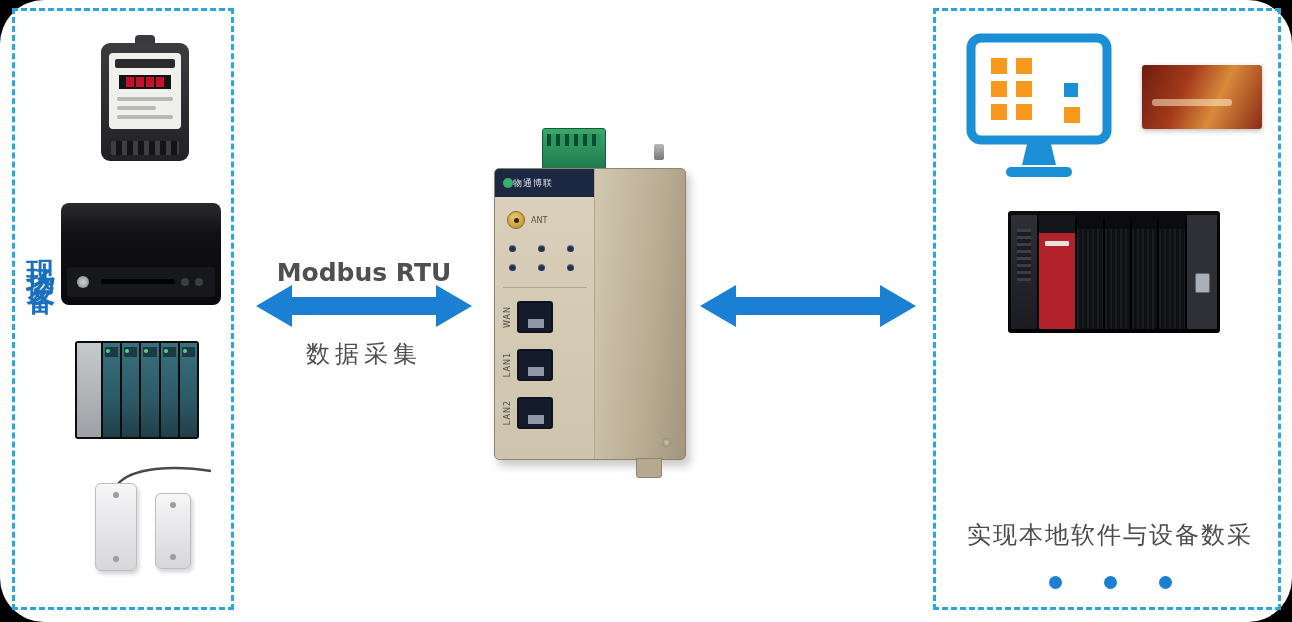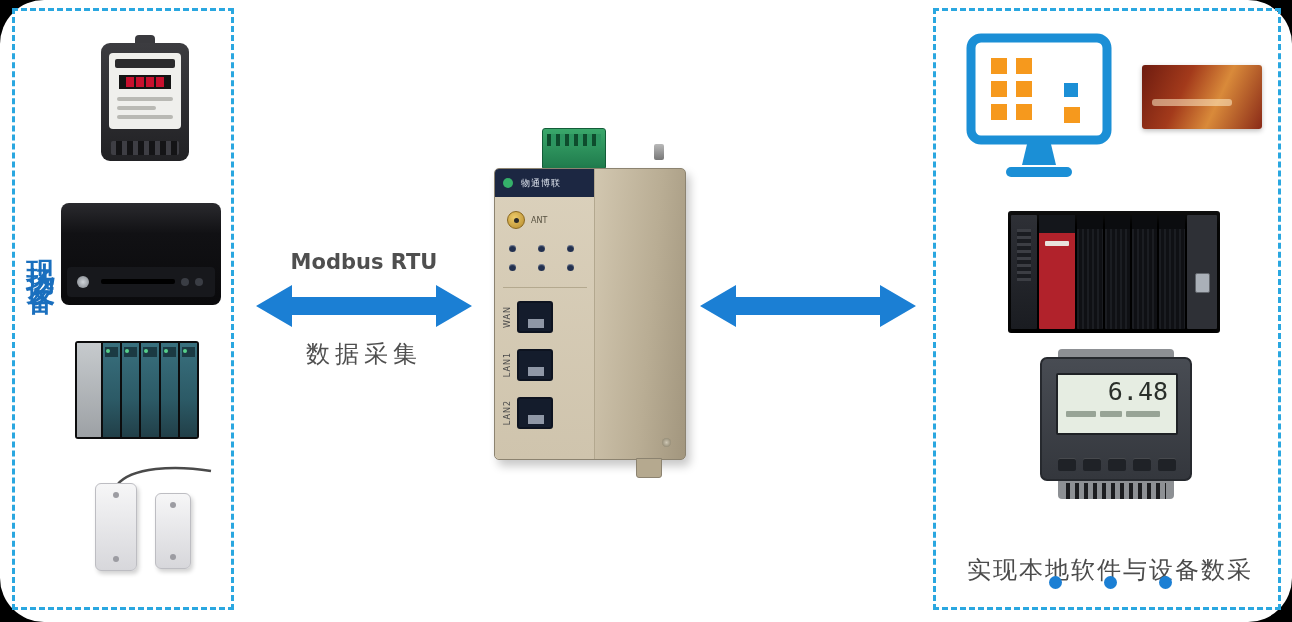--- a/index.html
+++ b/index.html
@@ -50,35 +50,35 @@
 
   
   .sensor { left:64px; top:452px; width:152px; height:112px; }
   .sensor-bar { position:absolute; border:1px solid #bdbdc2; border-radius:6px; background:linear-gradient(180deg,#f6f6f7,#d7d7db); box-shadow:2px 3px 4px rgba(0,0,0,.18); }
   .sensor-bar.s1 { left:16px; top:20px; width:42px; height:88px; }
   .sensor-bar.s2 { left:76px; top:30px; width:36px; height:76px; }
   .sensor-bar i { position:absolute; left:50%; width:6px; height:6px; margin-left:-3px; border-radius:50%; background:#9c9ca2; }
   .sensor-bar i.t { top:8px; } .sensor-bar i.b { bottom:8px; }
 
   
-  .link-label { position:absolute; width:216px; text-align:center; font-size:21px; font-weight:600; color:#4f4f4f; }
+  .link-label { position:absolute; width:216px; text-align:center; font-size:25px; font-weight:600; color:#4f4f4f;margin-top:8px; }
   .link-caption { position:absolute; width:216px; text-align:center; font-size:24px; color:#4f4f4f; letter-spacing:5px; }
   .arrow { position:absolute; width:216px; height:46px; }
   .arrow polygon { fill:#1b7fd4; }
 
   
   .gateway { left:486px; top:128px; width:210px; height:360px; }
   .gw-term { position:absolute; left:56px; top:0; width:64px; height:42px; background:linear-gradient(180deg,#3aa86b,#1f7a4c); border:1px solid #135c38; border-radius:3px; }
   .gw-term::before { content:""; position:absolute; left:4px; top:5px; right:4px; height:12px;
                      background:repeating-linear-gradient(90deg,#0e4c2d 0 4px,#2c9560 4px 9px); }
   .gw-nub { position:absolute; left:168px; top:16px; width:10px; height:16px; background:linear-gradient(180deg,#b9b9b9,#777); border-radius:2px; }
   .gw-body { position:absolute; left:8px; top:40px; width:192px; height:292px; border:1px solid #8c8370; border-radius:5px;
              background:linear-gradient(95deg,#ddd3bf 0%,#d3c8b1 45%,#b9ad94 78%,#a2967e 100%); box-shadow:4px 6px 10px rgba(0,0,0,.22); }
   .gw-face { position:absolute; left:0; top:0; width:100px; height:100%; background:linear-gradient(180deg,#dbd1bc,#cfc4ad); border-right:1px solid #b3a88f; border-radius:5px 0 0 5px; }
-  .gw-logo { height:28px; background:#1c2742; border-radius:4px 0 0 0; display:flex; align-items:center; gap:8px; padding-left:8px; }
+  .gw-logo { height:28px; background:#1c2742; border-radius:4px 0 0 0; display:flex; align-items:center; gap:0; padding-left:8px; }
   .gw-logo-dot { width:10px; height:10px; border-radius:50%; background:#35b06a; }
   .gw-logo-text { color:#dfe5ee; font-size:9px; letter-spacing:1px; }
   .gw-ant { position:absolute; left:12px; top:42px; width:18px; height:18px; border-radius:50%;
             background:radial-gradient(circle at 40% 35%,#eccb6a,#b68a2c); border:1px solid #8a681f; }
   .gw-ant::after { content:""; position:absolute; left:6px; top:6px; width:5px; height:5px; border-radius:50%; background:#2a2a2a; }
   .gw-ant-label { position:absolute; left:36px; top:47px; font-size:8px; color:#56503f; }
   .gw-leds { position:absolute; left:14px; top:76px; width:72px; display:flex; flex-wrap:wrap; gap:12px 22px; }
   .gw-led { width:7px; height:7px; border-radius:50%; background:#22304f; box-shadow:inset 0 1px 1px rgba(255,255,255,.4); }
   .gw-sep { position:absolute; left:8px; top:118px; width:84px; height:1px; background:#b4a98f; }
   .gw-port-row { position:absolute; left:8px; display:flex; align-items:center; gap:5px; }
@@ -117,21 +117,21 @@
   .lcd-big { text-align:right; font-family:"DejaVu Sans Mono","Liberation Mono",monospace; font-size:25px; color:#2a2f2a; line-height:1; }
   .lcd-sub { margin-top:7px; display:flex; gap:4px; }
   .lcd-sub i { display:block; height:6px; background:#98a496; border-radius:1px; }
   .lcd-sub i:nth-child(1){ width:30px; } .lcd-sub i:nth-child(2){ width:22px; } .lcd-sub i:nth-child(3){ width:34px; }
   .ctrl-btns { position:absolute; left:16px; bottom:8px; display:flex; gap:7px; }
   .ctrl-btn { width:18px; height:13px; background:#1f2227; border-radius:2px; box-shadow:inset 0 1px 0 rgba(255,255,255,.18); }
   .ctrl-pins { position:absolute; left:26px; top:126px; width:100px; height:16px;
                background:repeating-linear-gradient(90deg,#1c1d20 0 4px,transparent 4px 9px); }
 
   .right-caption { position:absolute; left:8px; top:508px; width:332px; text-align:center;
-                   font-size:24px; color:#4c4c4c; letter-spacing:2px;margin-top:35px; }
+                   font-size:24px; color:#4c4c4c; letter-spacing:2px; }
   .dots { position:absolute; left:0; top:565px; width:348px; display:flex; justify-content:center; gap:42px; }
   .dot { width:13px; height:13px; border-radius:50%; background:#1b7fd4; }
 </style>
 </head>
 <body>
 
 <div id="stage">
   <div class="panel"></div>
 
   <div id="left-box" class="dashed-box">
@@ -266,41 +266,20 @@
       </div>
       <div class="seg seg-io"></div>
       <div class="seg seg-io"></div>
       <div class="seg seg-io"></div>
       <div class="seg seg-io"></div>
       <div class="seg seg-end">
         <div class="seg-conn"></div>
       </div>
     </div>
 
-    <div class="ctrl">
-      <div class="ctrl-back"></div>
-      <div class="ctrl-body">
-        <div class="lcd">
-          <div class="lcd-big">6.48</div>
-          <div class="lcd-sub">
-              <i></i>
-              <i></i>
-              <i></i>
-            </div>
-        </div>
-        <div class="ctrl-btns">
-          <span class="ctrl-btn"></span>
-          <span class="ctrl-btn"></span>
-          <span class="ctrl-btn"></span>
-          <span class="ctrl-btn"></span>
-          <span class="ctrl-btn"></span>
-        </div>
-      </div>
-      <div class="ctrl-pins"></div>
-    </div>
 
     <div class="right-caption">实现本地软件与设备数采</div>
 
     <div class="dots">
       <span class="dot"></span>
       <span class="dot"></span>
       <span class="dot"></span>
     </div>
   </div>
 </div>

